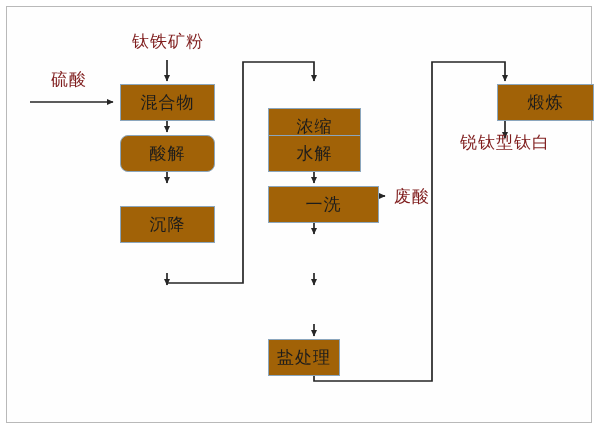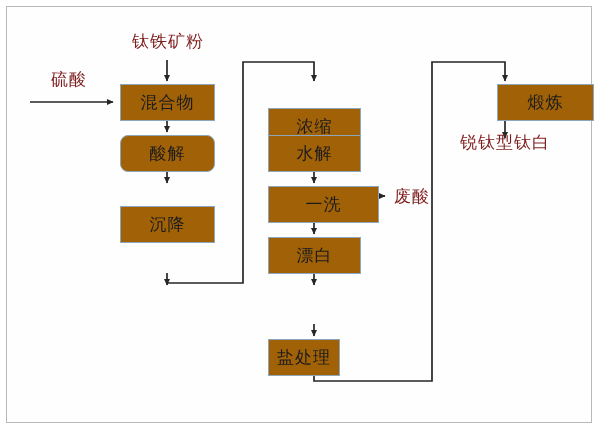--- a/index.html
+++ b/index.html
@@ -121,20 +121,19 @@
 
   <div class="node" style="left:120px; top:186px; width:95px; height:37px;margin-top:20px;">沉降</div>
 
 
   <div class="node" style="left:268px; top:84px; width:93px; height:37px;margin-top:24px;">浓缩</div>
 
   <div class="node" style="left:268px; top:135px; width:93px; height:37px;">水解</div>
 
   <div class="node" style="left:268px; top:186px; width:111px; height:37px;">一洗</div>
 
-  <div class="node" style="left:268px; top:237px; width:93px; height:37px;">漂白</div>
 
 
   <div class="node" style="left:268px; top:339px; width:72px; height:37px;">盐处理</div>
 
   <div class="node" style="left:457px; top:84px; width:97px; height:37px;margin-left:40px;">煅炼</div>
 
 </div>
 
 </body></html>

